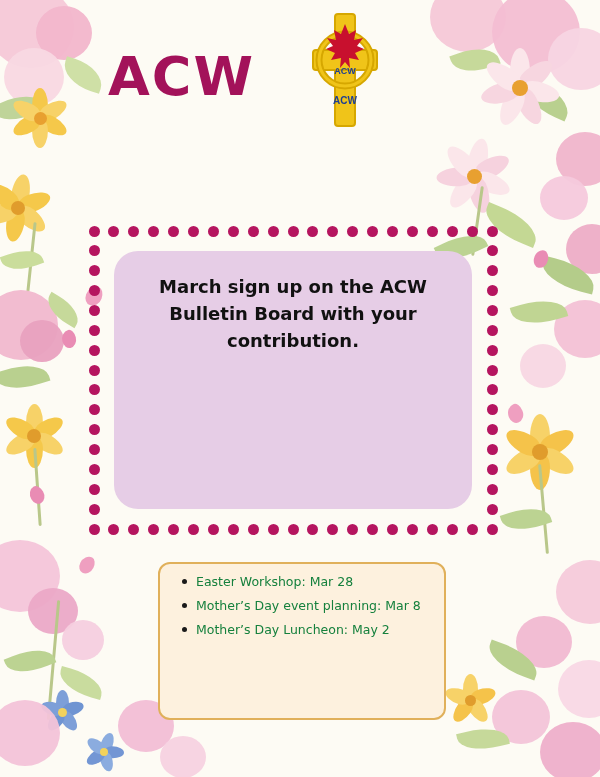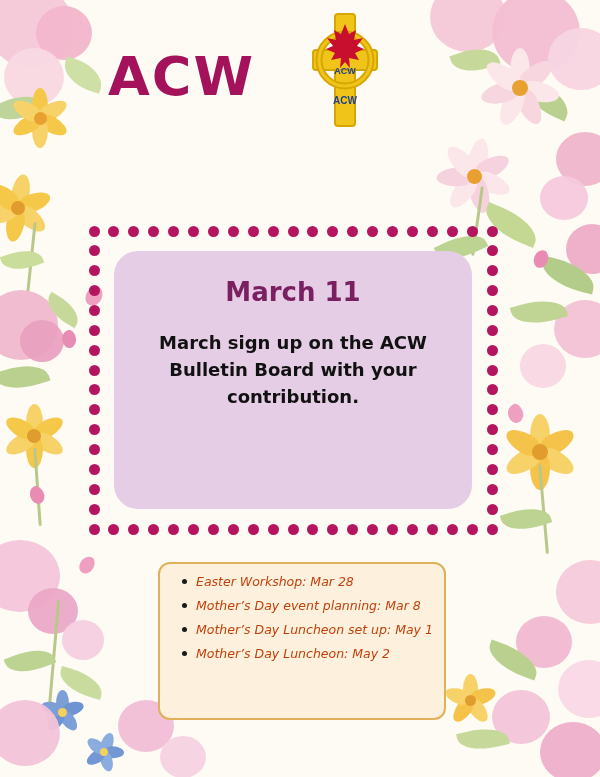--- a/index.html
+++ b/index.html
@@ -175,25 +175,24 @@
   }
   .events-list {
     list-style: none;
     margin: 10px 0 0 0;
     padding: 0 0 0 22px;
   }
   .events-list li {
     position: relative;
     font-family: "DejaVu Sans", sans-serif;
     font-size: 12.5px;
-    color: #c2410c;
+    color: #15803d;
     padding-left: 14px;
     margin-bottom: 9px;
     line-height: 1.2;
-    font-style: italic;
   }
   .events-list li:before {
     content: "";
     position: absolute;
     left: 0;
     top: 5px;
     width: 5px;
     height: 5px;
     border-radius: 50%;
     background: #1a1a1a;
@@ -445,29 +444,27 @@
         <div class="dot" style="left: 0.5px; top: 219.033px; background: rgb(181, 21, 95);"></div>
         <div class="dot" style="left: 398.5px; top: 219.033px; background: rgb(181, 21, 95);"></div>
         <div class="dot" style="left: 0.5px; top: 238.9px; background: rgb(181, 21, 95);"></div>
         <div class="dot" style="left: 398.5px; top: 238.9px; background: rgb(181, 21, 95);"></div>
         <div class="dot" style="left: 0.5px; top: 258.767px; background: rgb(181, 21, 95);"></div>
         <div class="dot" style="left: 398.5px; top: 258.767px; background: rgb(181, 21, 95);"></div>
         <div class="dot" style="left: 0.5px; top: 278.633px; background: rgb(181, 21, 95);"></div>
         <div class="dot" style="left: 398.5px; top: 278.633px; background: rgb(181, 21, 95);"></div>
       </div>
     <div class="panel">
-      <div class="panel-date">March 11</div>
       <div class="panel-body">
         <div class="para2">March sign up on the ACW Bulletin Board with your contribution.</div>
       </div>
     </div>
   </div>
 
   <div class="events-card">
     <ul class="events-list">
       <li>Easter Workshop: Mar 28</li>
       <li>Mother’s Day event planning: Mar 8</li>
-      <li>Mother’s Day Luncheon set up: May 1</li>
       <li>Mother’s Day Luncheon: May 2</li>
     </ul>
   </div>
 
 </div>
 
 </body></html>

